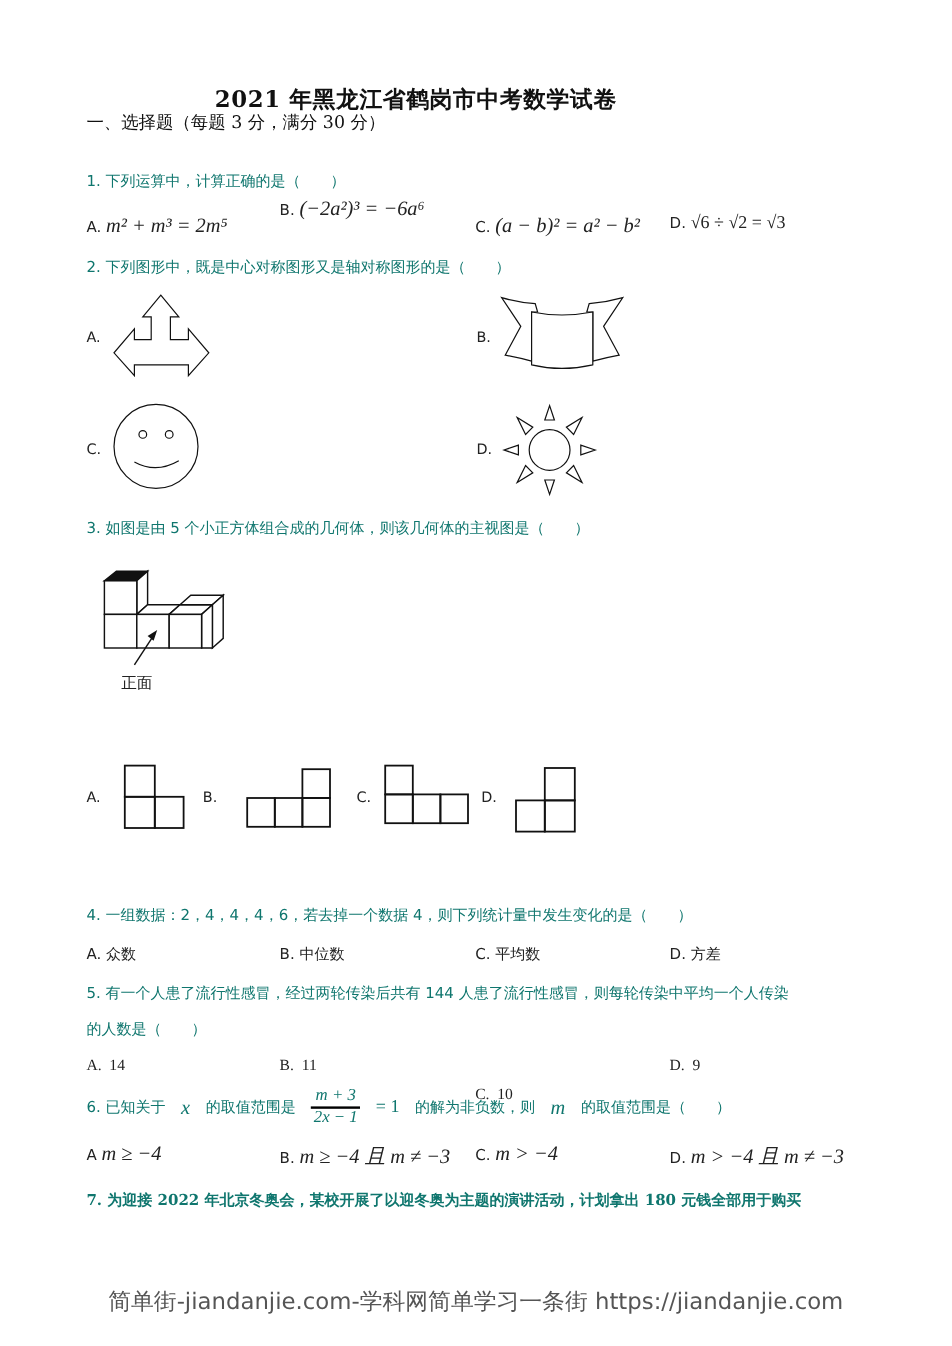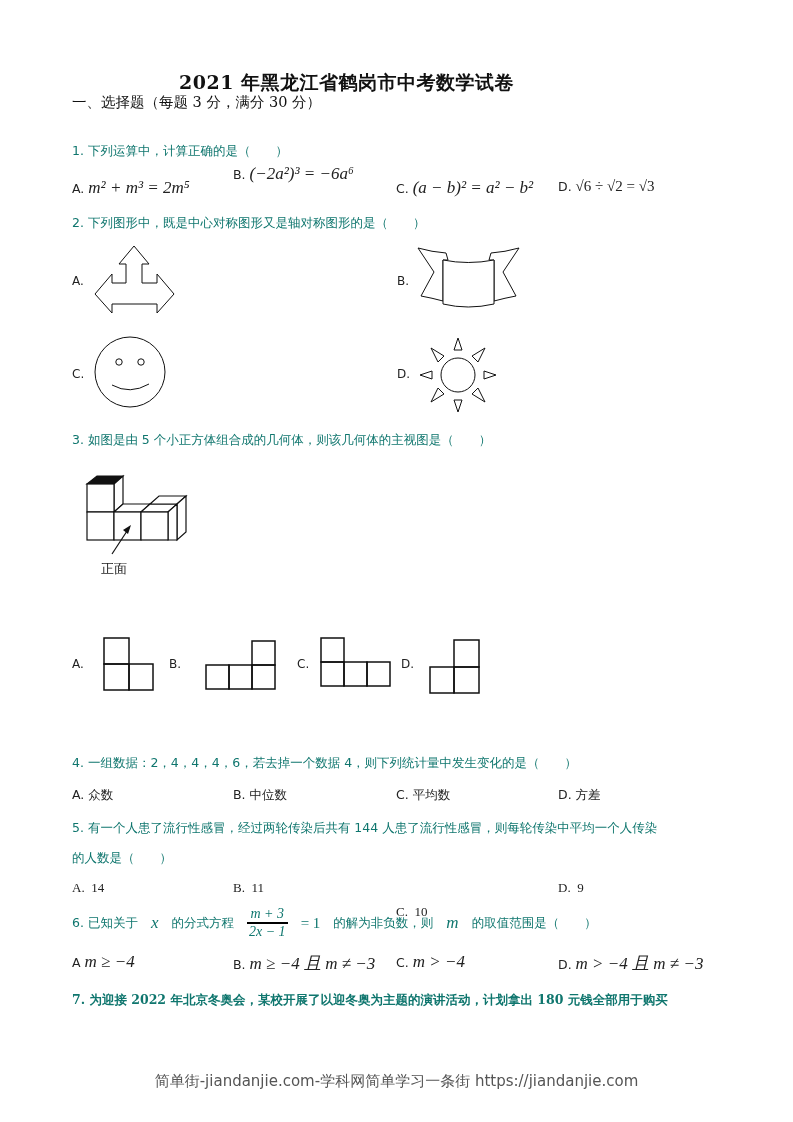--- a/index.html
+++ b/index.html
@@ -7,21 +7,21 @@
          font-family: "DejaVu Serif", serif; color: #111; }
   .abs { position: absolute; white-space: nowrap; }
   .title { left: 0; width: 693px; top: 70px; text-align: center; font-size: 19px; font-weight: bold;
            font-family: "DejaVu Serif", serif; letter-spacing: 0.5px; }
   .section { left: 72px; top: 93px; font-size: 14.5px; font-weight: normal; font-family: "DejaVu Serif", serif; }
   .q { font-size: 12.5px; font-family: "DejaVu Sans", sans-serif; color: #0f766e; }
   .opt { font-size: 12.5px; font-family: "DejaVu Sans", sans-serif; color: #222; }
   .math { font-family: "Liberation Serif", serif; font-style: italic; font-size: 17px; }
   .mathn { font-family: "Liberation Serif", serif; font-style: normal; font-size: 15px; }
   .label { font-size: 12px; font-family: "DejaVu Sans", sans-serif; color: #222; }
-  .footer { left: 0; width: 793px; top: 1072px; text-align: center; font-size: 15px;
+  .footer { left: 0; width: 793px; top: 1072px; text-align: center; font-size: 19px;
             font-family: "DejaVu Sans", sans-serif; color: #555; }
   svg { position: absolute; overflow: visible; }
   .frac { display: inline-block; vertical-align: middle; text-align: center; font-family: "Liberation Serif", serif; font-size: 14px; }
   .frac .num { display: block; border-bottom: 2px solid #000000; padding: 0 2px; font-style: italic; }
   .frac .den { display: block; padding: 0 2px; font-style: italic; }
 </style>
 </head>
 <body>
 
 <div class="abs title">2021 年黑龙江省鹤岗市中考数学试卷</div>
@@ -172,21 +172,21 @@
   <span>10</span>
 </div>
 <div class="abs opt" style="left:558px;top:880px;font-family:'Liberation Serif',serif;font-size:13px;">
   <span>D.</span>&nbsp;
   <span>9</span>
 </div>
 
 <div class="abs q" style="left:72px;top:906px;display:flex;align-items:center;gap:13px;">
   <span>6. 已知关于</span>
   <span class="math">x</span>
-  <span>的分式方程</span>
+  <span>的取值范围是</span>
   <span class="frac">
     <span class="num">m + 3</span>
     <span class="den">2x − 1</span>
   </span>
   <span class="mathn">= 1</span>
   <span>的解为非负数，则</span>
   <span class="math">m</span>
   <span>的取值范围是（　　）</span>
 </div>
 <div class="abs opt" style="left:72px;top:952px;">

